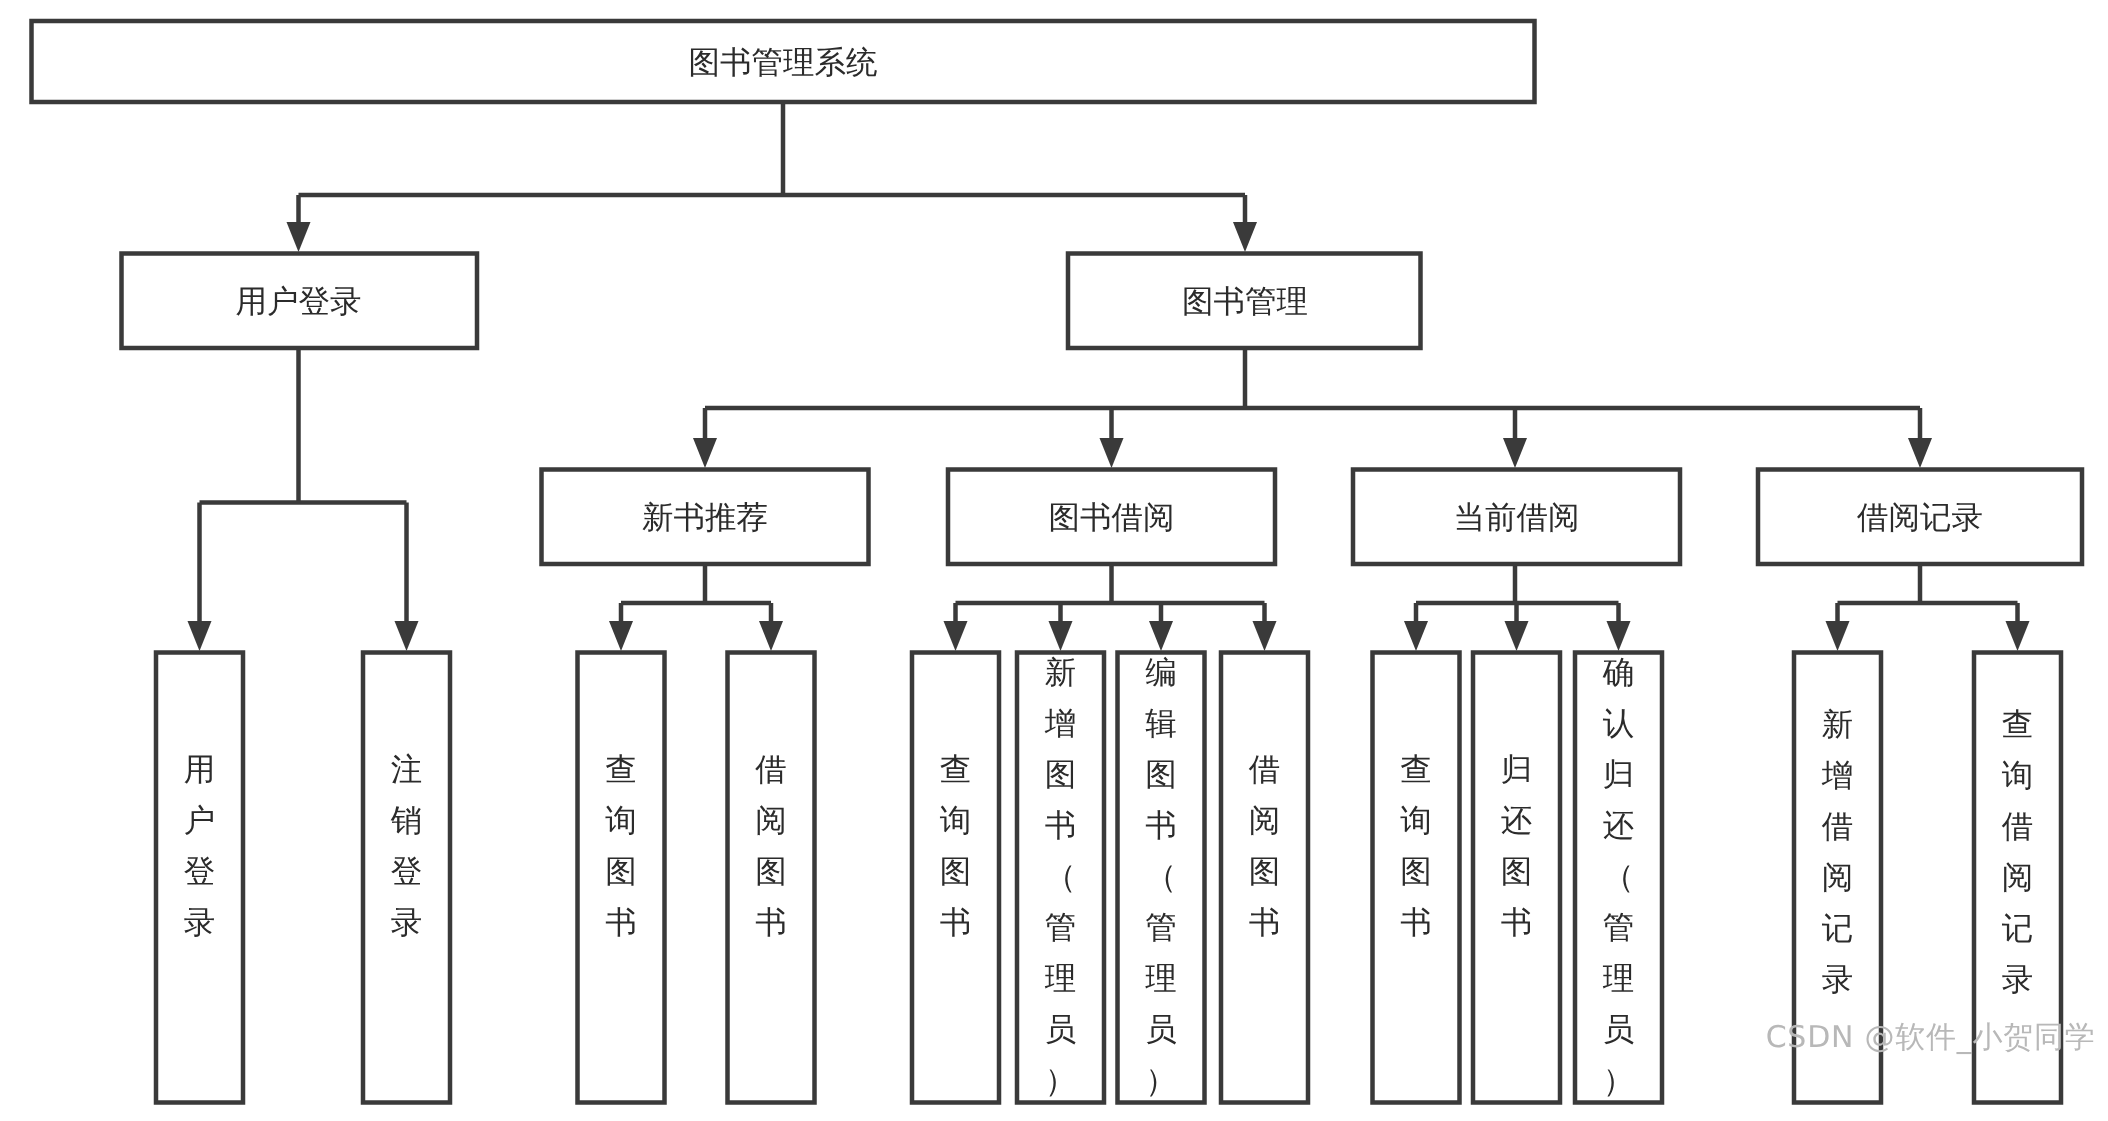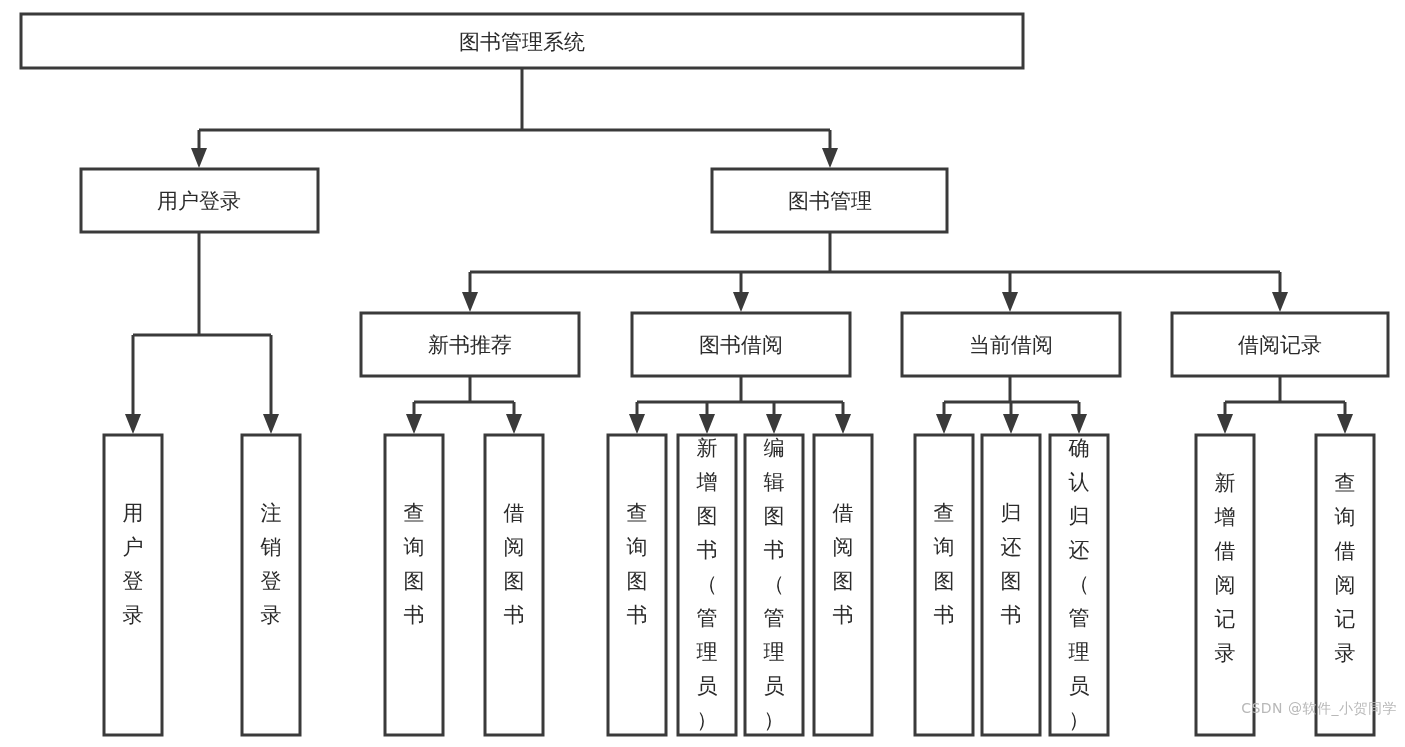--- a/index.html
+++ b/index.html
@@ -50,23 +50,23 @@
     stroke-linecap: butt;
     stroke-linejoin: miter;
   }
   .arrow-head {
     fill: #3a3a3a;
     stroke: none;
   }
   .watermark {
     position: absolute;
     right: 8px;
-    bottom: 5px;
-    font-family: "DejaVu Sans", "Liberation Sans", sans-serif;
-    font-size: 14px;
+    bottom: 18px;
+    font-family: "DejaVu Sans", "Liberation Sans", sans-serif;
+    font-size: 20px;
     color: #b8b8b8;
     letter-spacing: 0.5px;
     white-space: nowrap;
     user-select: none;
   }
 </style>
 </head>
 <body>
 
 <div id="diagram-root">

